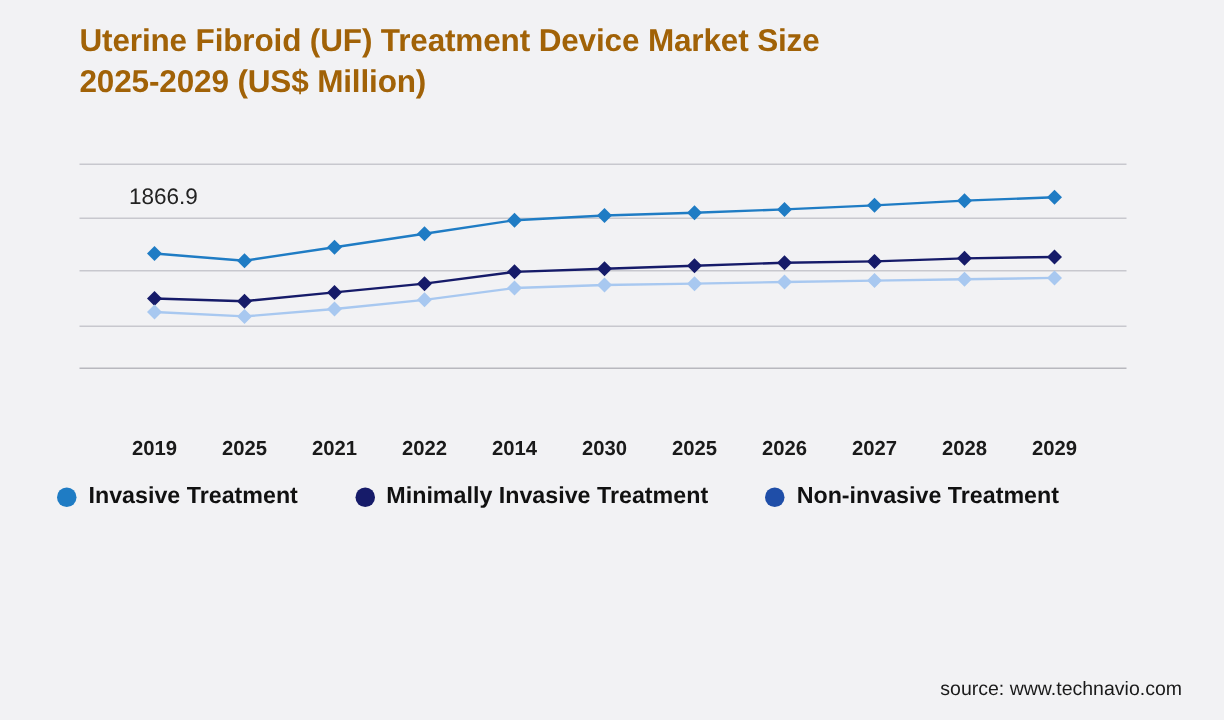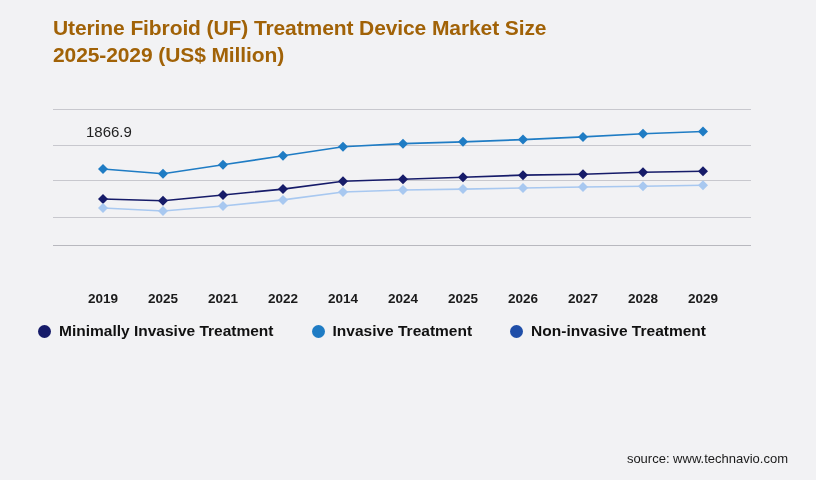--- a/index.html
+++ b/index.html
@@ -127,36 +127,36 @@
   </svg>
 
 <div id="data-label">1866.9</div>
 
 <div id="x-axis">
     <div class="xtick" style="left: 50px;">2019</div>
     <div class="xtick" style="left: 110px;">2025</div>
     <div class="xtick" style="left: 170px;">2021</div>
     <div class="xtick" style="left: 230px;">2022</div>
     <div class="xtick" style="left: 290px;">2014</div>
-    <div class="xtick" style="left: 350px;">2024</div>
+    <div class="xtick" style="left: 350px;">2030</div>
     <div class="xtick" style="left: 410px;">2025</div>
     <div class="xtick" style="left: 470px;">2026</div>
     <div class="xtick" style="left: 530px;">2027</div>
     <div class="xtick" style="left: 590px;">2028</div>
     <div class="xtick" style="left: 650px;">2029</div>
   </div>
 
 <div id="legend">
     <div class="legend-item">
+      <span class="legend-dot" style="background: rgb(31, 124, 196);"></span>
+      <span class="legend-label">Invasive Treatment</span>
+    </div>
+    <div class="legend-item">
       <span class="legend-dot" style="background: rgb(22, 27, 105);"></span>
       <span class="legend-label">Minimally Invasive Treatment</span>
-    </div>
-    <div class="legend-item">
-      <span class="legend-dot" style="background: rgb(31, 124, 196);"></span>
-      <span class="legend-label">Invasive Treatment</span>
     </div>
     <div class="legend-item">
       <span class="legend-dot" style="background: rgb(31, 78, 168);"></span>
       <span class="legend-label">Non-invasive Treatment</span>
     </div>
   </div>
 
 <div id="source">source: www.technavio.com</div>
 
 </body></html>

